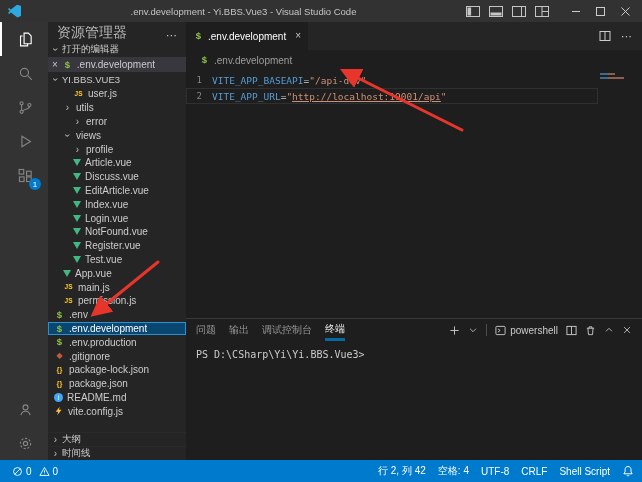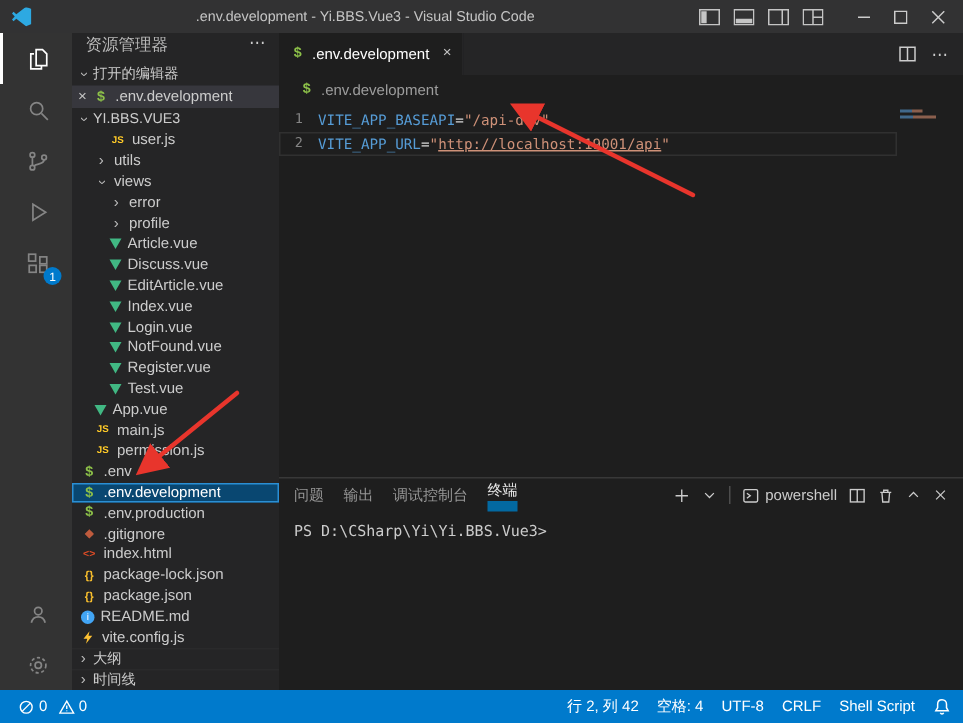--- a/index.html
+++ b/index.html
@@ -23,21 +23,21 @@
   
   .activitybar{width:48px;background:#333333;display:flex;flex-direction:column;align-items:stretch;flex-shrink:0}
   .ab-icon{height:34px;display:flex;align-items:center;justify-content:center;border-left:2px solid transparent;position:relative;color:#858585}
   .ab-icon.active{color:#ffffff;border-left-color:#ffffff}
   .ab-bottom{margin-top:auto}
   .badge{position:absolute;right:7px;bottom:2px;min-width:12px;height:12px;border-radius:7px;background:#007acc;color:#fff;
     font-size:8px;display:flex;align-items:center;justify-content:center;padding:0 2px}
 
   
   .sidebar{width:138px;background:#252526;display:flex;flex-direction:column;font-size:10px;color:#cccccc;flex-shrink:0;overflow:hidden}
-  .sb-title{height:20px;display:flex;align-items:flex-start;padding:0 9px;font-size:11px;color:#b8b8b8}
+  .sb-title{height:20px;display:flex;align-items:flex-end;padding:0 9px;font-size:14px;color:#b8b8b8}
   .more-icon::before{content:"⋯"}
   .more-icon{margin-left:auto;color:#cccccc;font-size:11px}
   .sec-header{height:15px;display:flex;align-items:center;font-size:9.5px;font-weight:normal;color:#cccccc;padding:0 3px;gap:2px;flex-shrink:0}
   .chev{display:inline-block;width:9px;text-align:center;font-size:10px;color:#bbbbbb;flex-shrink:0}
   .chev::before{content:"›"}
   .chev.down{transform:rotate(90deg)}
   .oe-row{height:15px;display:flex;align-items:center;background:#37373d;padding:0 4px;gap:4px;flex-shrink:0}
   .x-icon::before{content:"×"}
   .x-icon{color:#c5c5c5;font-size:10px;line-height:1}
   .lbl{white-space:nowrap;overflow:hidden}
@@ -77,21 +77,21 @@
   .clink{color:#ce9178;text-decoration:underline}
   .minimap{position:absolute;top:3px;right:2px;width:40px}
   .mm-line{height:2px;margin-bottom:2px}
   .mm-1{width:15px;background:linear-gradient(90deg,#41698c 55%,#8b5f4d 55%)}
   .mm-2{width:24px;background:linear-gradient(90deg,#41698c 35%,#8b5f4d 35%)}
 
   
   .panel{height:142px;display:flex;flex-direction:column;border-top:1px solid #383838;flex-shrink:0}
   .panel-header{height:22px;display:flex;align-items:center;padding:0 10px;gap:13px;font-size:10px;flex-shrink:0}
   .ptab{color:#969696;height:100%;display:flex;align-items:center}
-  .ptab.active{color:#e7e7e7;border-bottom:7px solid #0369a1}
+  .ptab.active{color:#e7e7e7;border-bottom:3px solid #0369a1}
   .panel-actions{margin-left:auto;display:flex;align-items:center;gap:8px;color:#cccccc}
   .pa-divider{width:1px;height:12px;background:#4d4d4d}
   .ps-pill{display:flex;align-items:center;gap:4px;font-size:10px;color:#cccccc}
   .term{padding:8px 10px;font-family:"DejaVu Sans Mono","Liberation Mono",monospace;font-size:10px;color:#cccccc}
 
   
   .statusbar{position:absolute;left:0;right:0;bottom:0;height:22px;background:#007acc;color:#ffffff;display:flex;
     align-items:center;font-size:10px;padding:0 8px}
   .sb-left{display:flex;align-items:center;gap:3px}
   .sb-left svg{margin-left:4px}
@@ -222,30 +222,30 @@
 
       <div class="tree">
         <div class="trow l2">
             <span class="ic ic-js"></span>
             <span class="lbl">user.js</span>
           </div>
         <div class="trow l1">
             <span class="chev"></span>
             <span class="lbl">utils</span>
           </div>
+        <div class="trow l2">
+            <span class="chev"></span>
+            <span class="lbl">error</span>
+          </div>
         <div class="trow l1">
             <span class="chev down"></span>
             <span class="lbl">views</span>
           </div>
         <div class="trow l2">
             <span class="chev"></span>
-            <span class="lbl">error</span>
-          </div>
-        <div class="trow l2">
-            <span class="chev"></span>
             <span class="lbl">profile</span>
           </div>
         <div class="trow l2">
             <span class="vue-tri"></span>
             <span class="lbl">Article.vue</span>
           </div>
         <div class="trow l2">
             <span class="vue-tri"></span>
             <span class="lbl">Discuss.vue</span>
           </div>
@@ -293,24 +293,20 @@
             <span class="ic ic-env"></span>
             <span class="lbl">.env.development</span>
           </div>
         <div class="trow">
             <span class="ic ic-env"></span>
             <span class="lbl">.env.production</span>
           </div>
         <div class="trow">
             <span class="ic ic-git"></span>
             <span class="lbl">.gitignore</span>
-          </div>
-        <div class="trow">
-            <span class="ic ic-html"></span>
-            <span class="lbl">index.html</span>
           </div>
         <div class="trow">
             <span class="ic ic-json"></span>
             <span class="lbl">package-lock.json</span>
           </div>
         <div class="trow">
             <span class="ic ic-json"></span>
             <span class="lbl">package.json</span>
           </div>
         <div class="trow">

